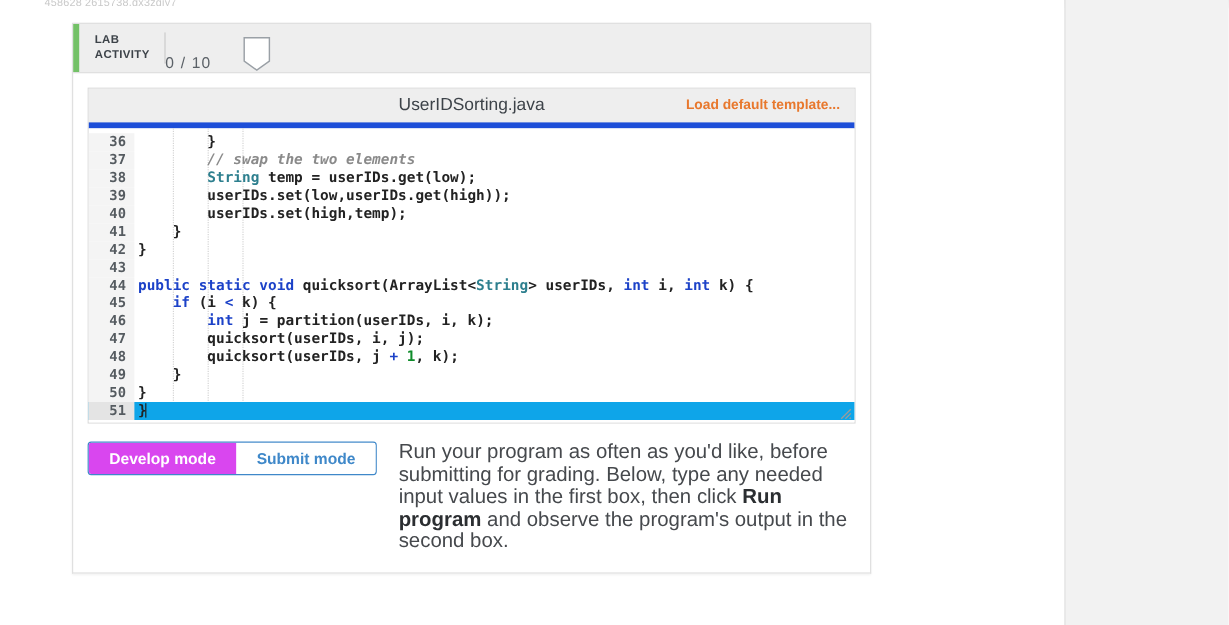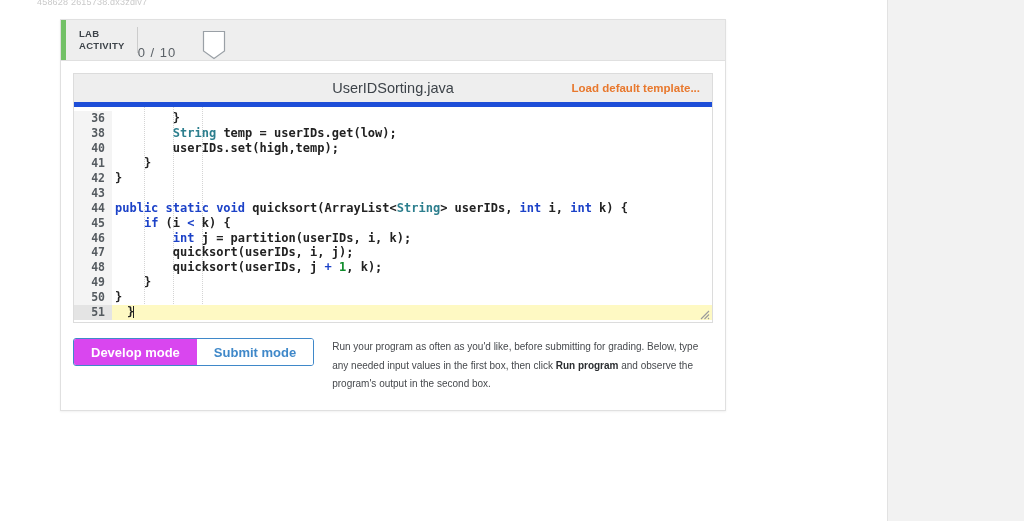--- a/index.html
+++ b/index.html
@@ -152,21 +152,21 @@
     font-size: 12px;
     line-height: 14.95px;
   }
   .code-line {
     display: flex;
     align-items: stretch;
     white-space: pre;
     height: 14.95px;
     font-weight: bold;
   }
-  .code-line.active { background: #fef9c3; gap: 12px; }
+  .code-line.active { background: #0ea5e9; }
   .ln {
     flex: 0 0 38px;
     text-align: right;
     padding-right: 7px;
     color: #555b60;
     background: #f4f4f4;
     user-select: none;
     font-family: "DejaVu Sans Mono", monospace;
     font-size: 11.5px;
     line-height: 14.95px;
@@ -233,21 +233,21 @@
   .mode-btn.active {
     background: #d946ef;
     color: #ffffff;
   }
   .mode-btn.inactive {
     background: #ffffff;
     color: #3f88c9;
   }
   .run-desc {
     flex: 1 1 auto;
-    font-size: 10px;
+    font-size: 17px;
     line-height: 18.5px;
     color: #46494d;
     max-width: 535px;
   }
   .run-desc b { font-weight: bold; color: #2b2e31; }
 </style>
 </head>
 <body>
 
 <div id="page">
@@ -278,21 +278,23 @@
         <div class="file-name">UserIDSorting.java</div>
         <div class="load-template">Load default template...</div>
       </div>
       <div class="code-area" id="code-area">
         <div class="guides">
           <div class="guide" style="left:32px"></div>
           <div class="guide" style="left:61px"></div>
           <div class="guide" style="left:90px"></div>
         </div>
       <div class="code-line"><div class="ln">36</div><div class="src"><span>        }</span></div></div>
+          <div class="code-line"><div class="ln">37</div><div class="src"><span>        </span><span class="cmt">// swap the two elements</span></div></div>
           <div class="code-line"><div class="ln">38</div><div class="src"><span>        </span><span class="typ">String</span><span> temp = userIDs.get(low);</span></div></div>
+          <div class="code-line"><div class="ln">39</div><div class="src"><span>        userIDs.set(low,userIDs.get(high));</span></div></div>
           <div class="code-line"><div class="ln">40</div><div class="src"><span>        userIDs.set(high,temp);</span></div></div>
           <div class="code-line"><div class="ln">41</div><div class="src"><span>    }</span></div></div>
           <div class="code-line"><div class="ln">42</div><div class="src"><span>}</span></div></div>
           <div class="code-line"><div class="ln">43</div><div class="src"><span></span></div></div>
           <div class="code-line"><div class="ln">44</div><div class="src"><span class="kw">public static void</span><span> quicksort(ArrayList&lt;</span><span class="typ">String</span><span>&gt; userIDs, </span><span class="kw">int</span><span> i, </span><span class="kw">int</span><span> k) {</span></div></div>
           <div class="code-line"><div class="ln">45</div><div class="src"><span>    </span><span class="kw">if</span><span> (i </span><span class="kw">&lt;</span><span> k) {</span></div></div>
           <div class="code-line"><div class="ln">46</div><div class="src"><span>        </span><span class="kw">int</span><span> j = partition(userIDs, i, k);</span></div></div>
           <div class="code-line"><div class="ln">47</div><div class="src"><span>        quicksort(userIDs, i, j);</span></div></div>
           <div class="code-line"><div class="ln">48</div><div class="src"><span>        quicksort(userIDs, j </span><span class="kw">+</span><span> </span><span class="num">1</span><span>, k);</span></div></div>
           <div class="code-line"><div class="ln">49</div><div class="src"><span>    }</span></div></div>

